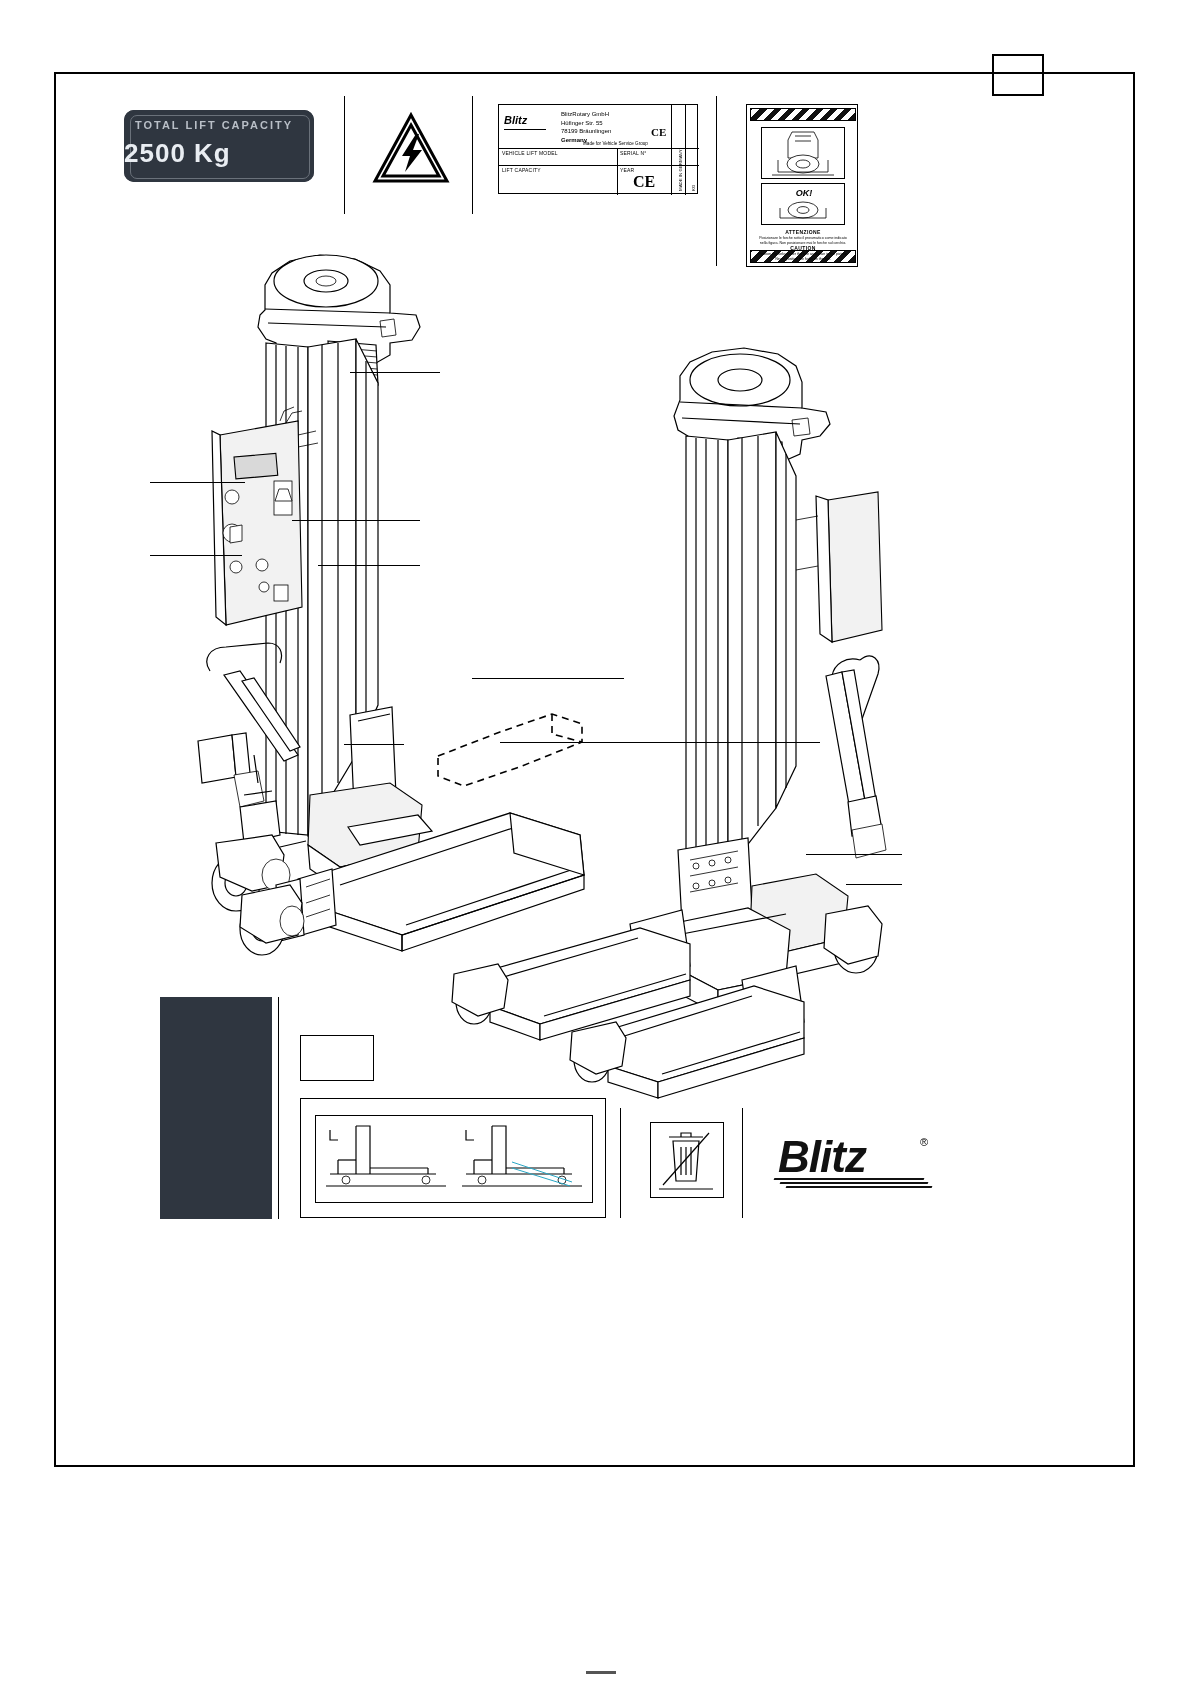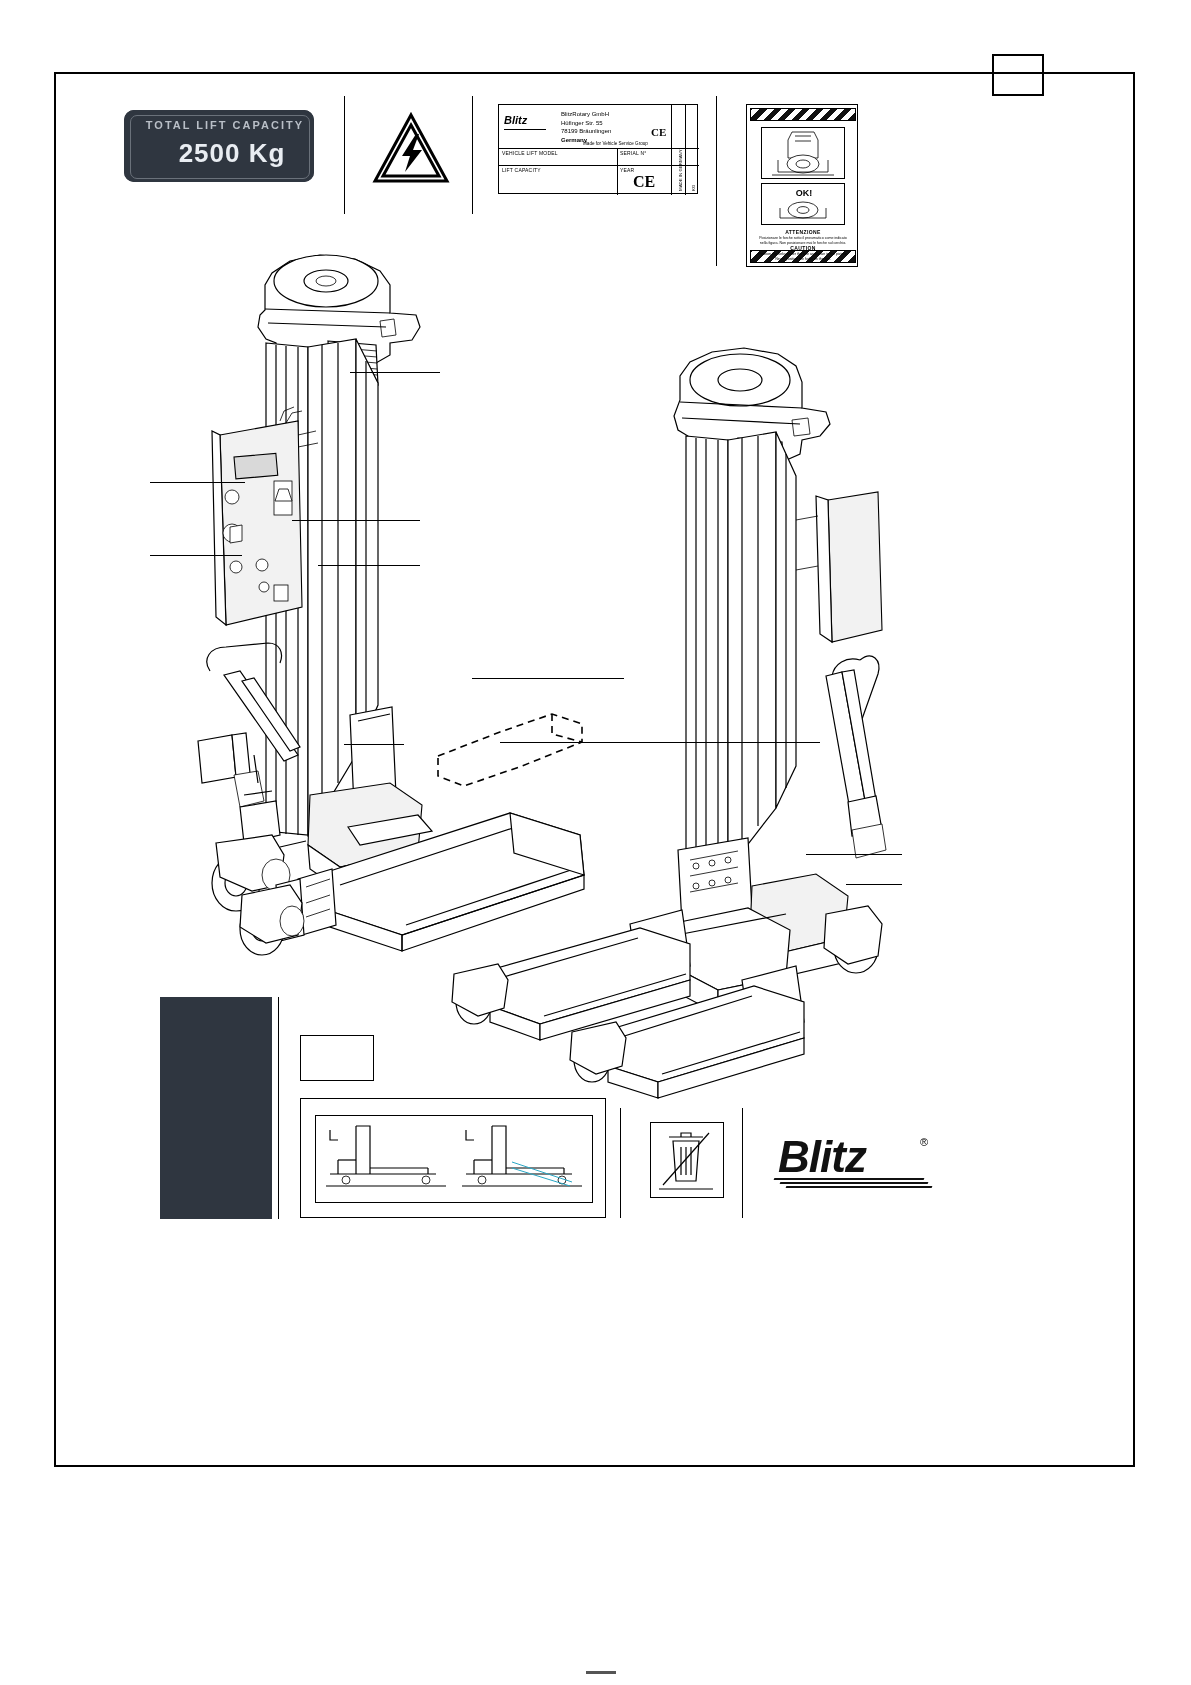--- a/index.html
+++ b/index.html
@@ -89,36 +89,34 @@
     position: absolute;
     left: 6px; top: 5px;
     width: 178px; height: 62px;
     border: 1px solid #6a717a;
     border-radius: 7px;
   }
   .cap-title {
     position: absolute;
     left: 0; top: 9px;
     width: 180px;
-    text-align: right;
+    text-align: center;
     font-size: 11px;
     font-weight: bold;
     letter-spacing: 2px;
     color: #b9bfc7;
   }
   .cap-value {
     position: absolute;
     left: 0; top: 28px;
     width: 190px;
-    text-align: center;
     font-size: 26px;
     font-weight: bold;
     color: #e9edf2;
     letter-spacing: 1px;
-    padding-left: 13px;
   }
 
   
   .warn-tri {
     position: absolute;
     left: 276px;
     top: 16px;
     width: 78px;
     height: 72px;
   }
@@ -232,20 +230,21 @@
     border: 1px solid #000;
     box-sizing: border-box;
     background:#fff;
   }
   .sticker-ok {
     position:absolute;
     left: 0; top: 4px;
     width: 84px;
     text-align:center;
     font-size: 9px;
+    font-style: italic;
     font-weight: bold;
   }
   .sticker-txt {
     position: absolute;
     left: 8px;
     width: 96px;
     text-align: center;
     font-size: 3.6px;
     line-height: 1.3;
   }

